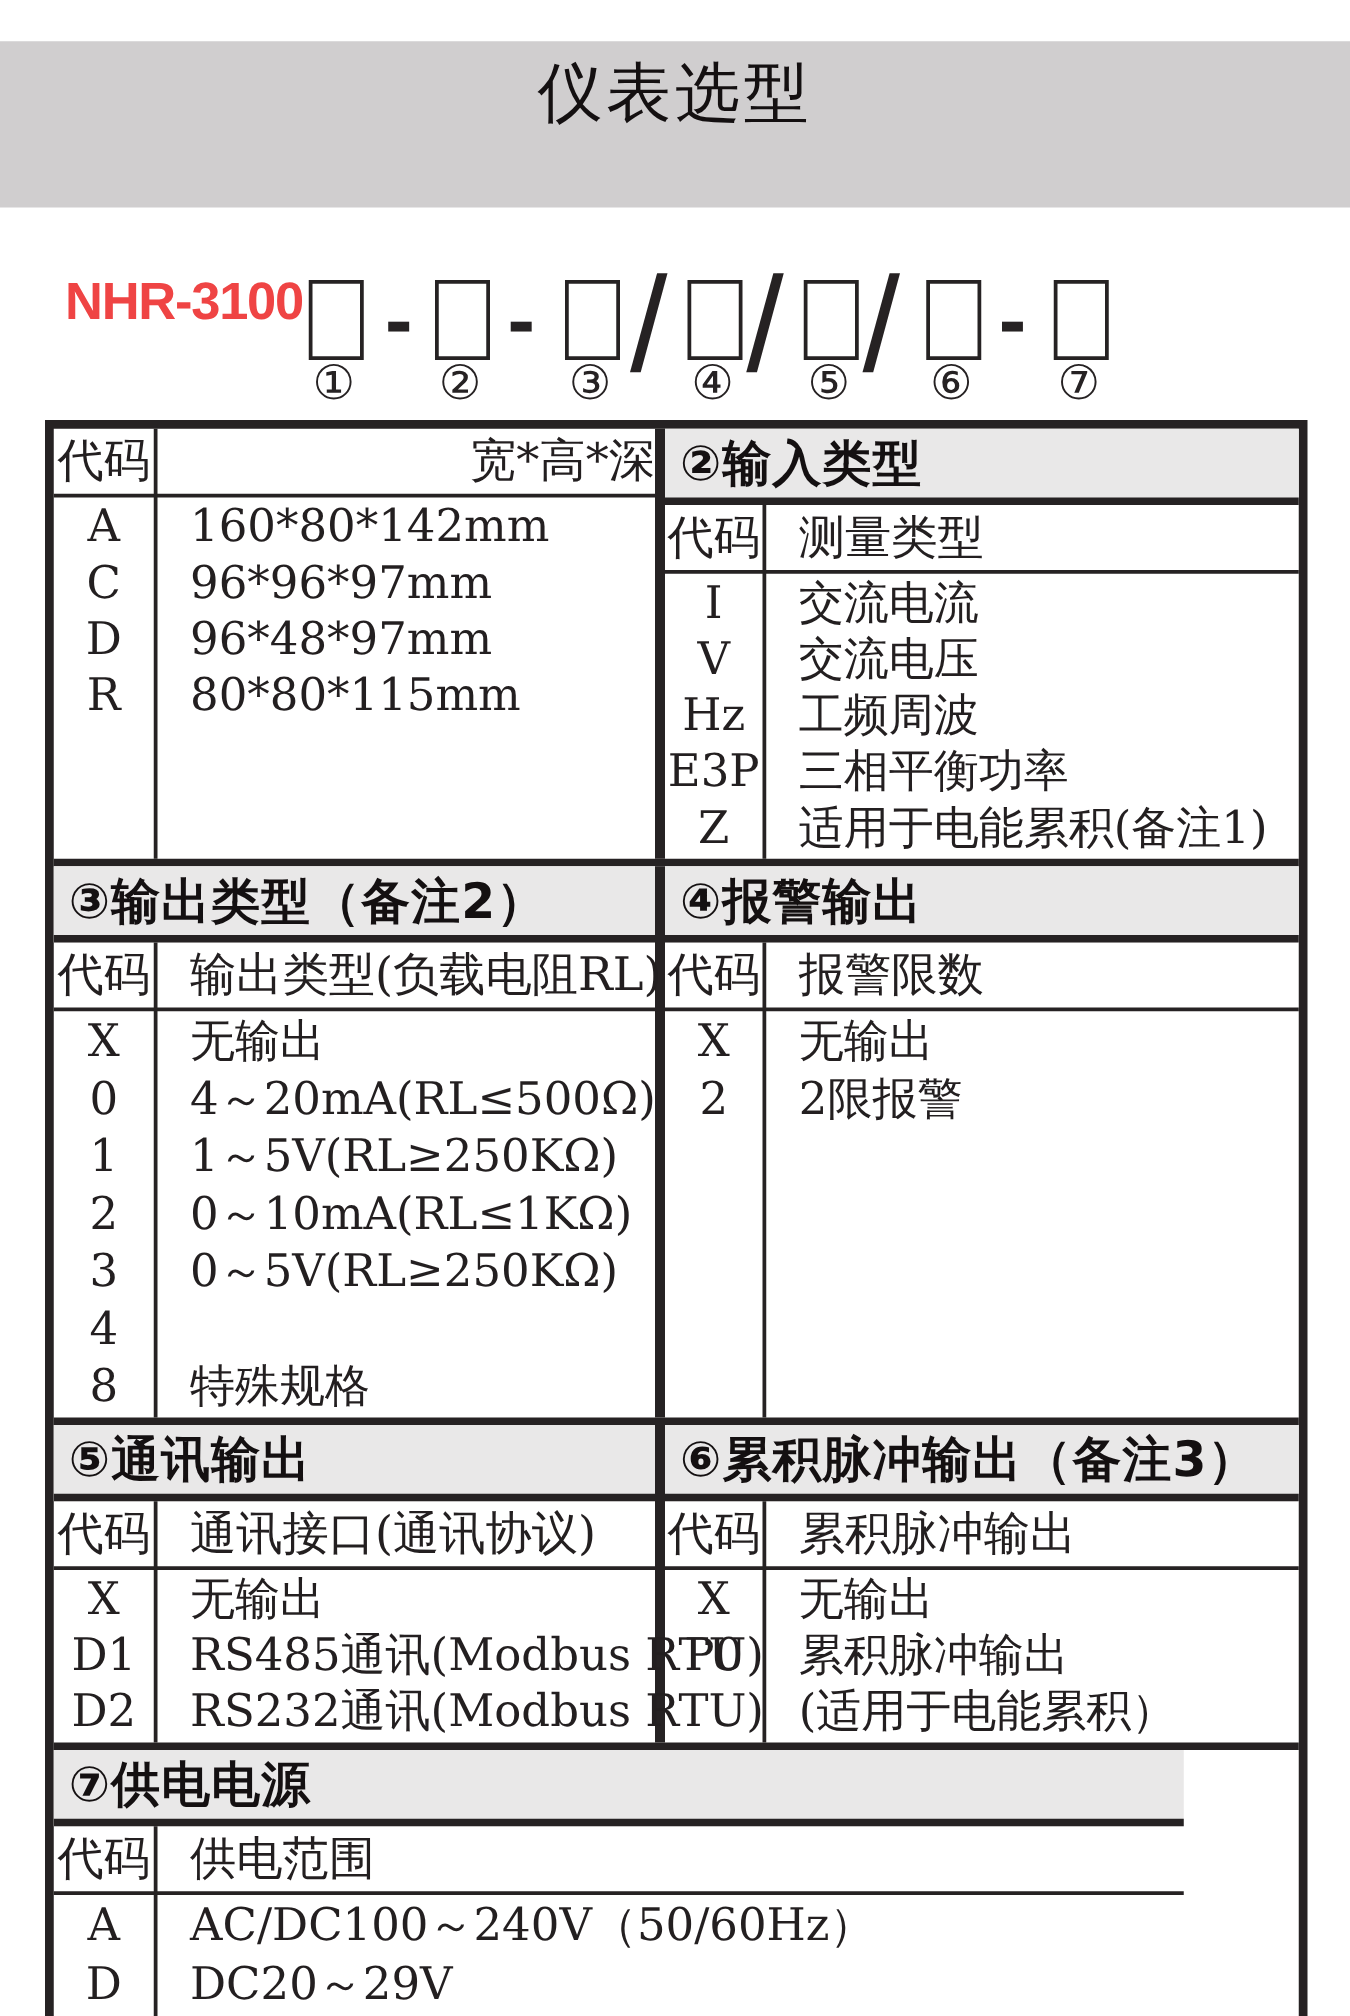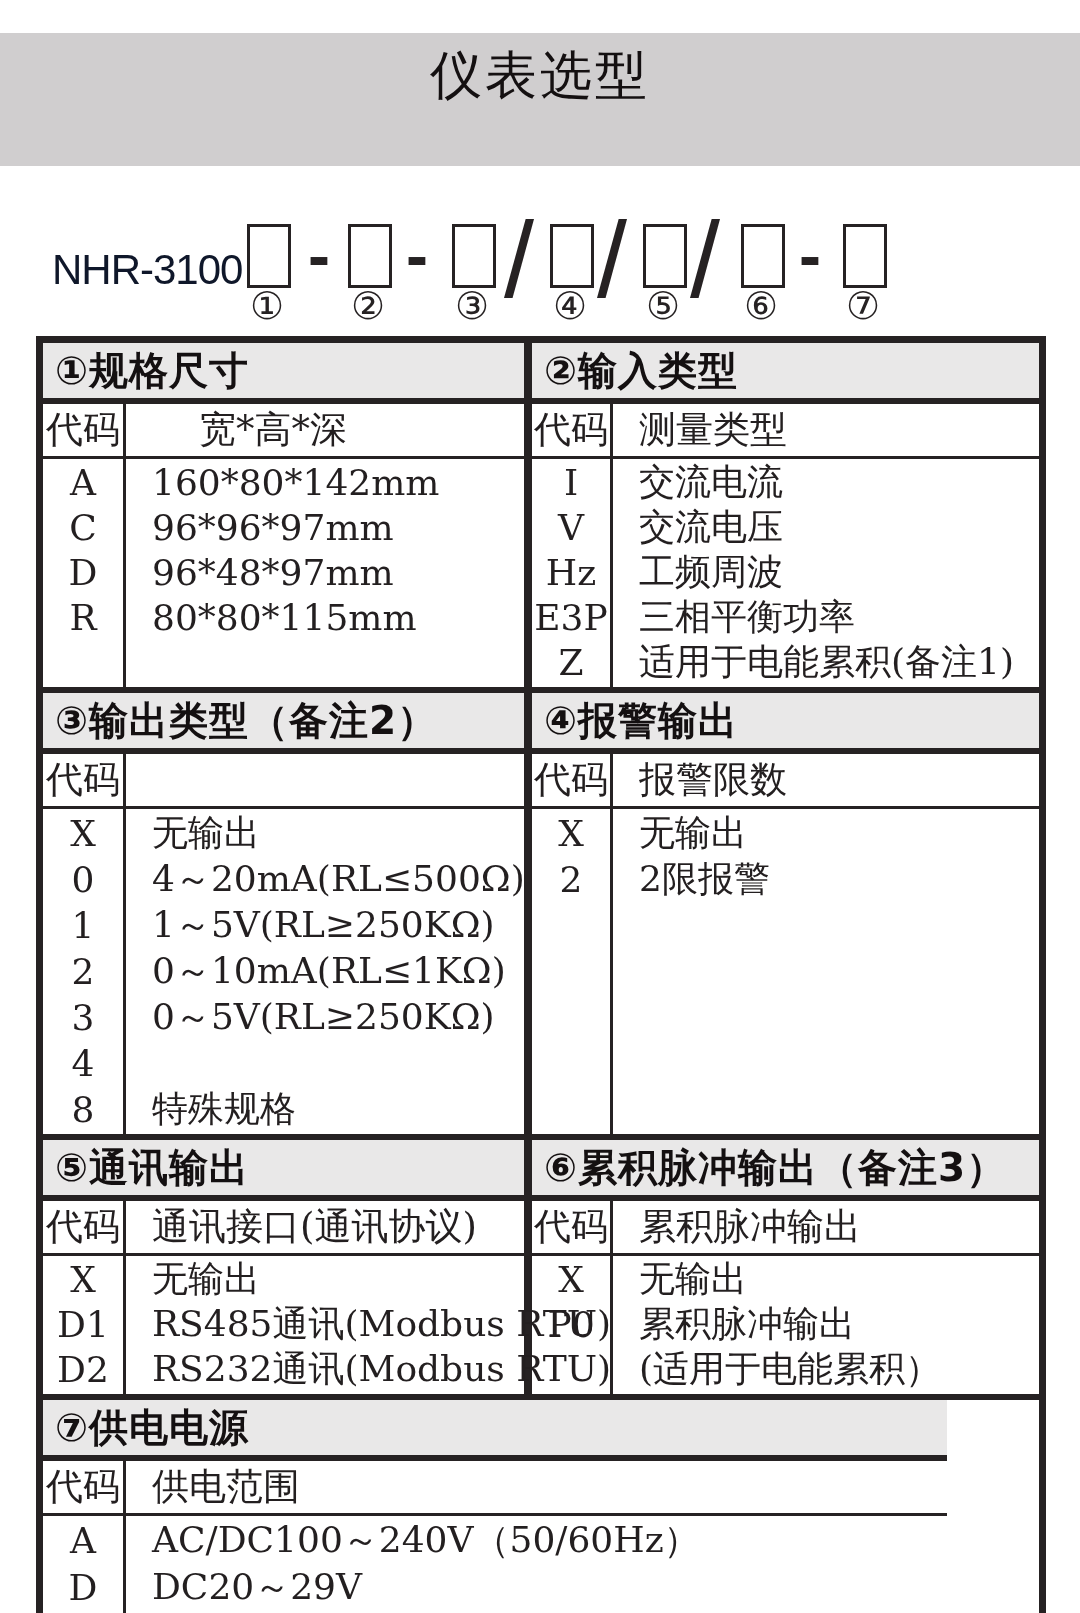--- a/index.html
+++ b/index.html
@@ -6,22 +6,22 @@
   .page{position:relative;width:1080px;height:1613px;background:#ffffff;overflow:hidden;
         font-family:"DejaVu Serif","Liberation Serif",serif;color:#231f20;}
 
   
   .banner{position:absolute;left:0;top:33px;width:1080px;height:133px;background:#d0cecf;text-align:center;}
   .banner-title{padding-top:14px;font-family:"DejaVu Sans","Liberation Sans",sans-serif;
                 font-weight:normal;font-size:52px;letter-spacing:3px;color:#141011;line-height:1.1;}
   .banner-sub{font-family:"Liberation Sans","DejaVu Sans",sans-serif;font-size:21px;color:#2d292a;margin-top:0px;}
 
   
-  .model-prefix{position:absolute;left:52px;top:246px;font-family:"Liberation Sans",sans-serif;
-                font-weight:normal;font-size:42px;letter-spacing:-1px;color:#0f172a;}
+  .model-prefix{position:absolute;left:52px;top:217px;font-family:"Liberation Sans",sans-serif;
+                font-weight:bold;font-size:42px;letter-spacing:-1px;color:#ef4444;}
   .mbox{position:absolute;top:224px;width:38px;height:58px;border:3px solid #262223;background:#fff;}
   .b1{left:247px}.b2{left:348px}.b3{left:452px}.b4{left:550px}.b5{left:643px}.b6{left:741px}.b7{left:843px}
   .sep{position:absolute;font-family:"Liberation Sans",sans-serif;color:#262223;line-height:1;}
   .sep-dash{font-size:66px;font-weight:bold;top:222px;}
   .sep-slash{font-size:108px;font-weight:400;top:206px;}
   .s1{left:308px}.s2{left:406px}.s3{left:504px}.s4{left:597px}.s5{left:690px}.s6{left:799px}
   .pos-label{position:absolute;top:284px;width:44px;text-align:center;
              font-family:"DejaVu Sans",sans-serif;font-size:38px;color:#262223;}
   .p1{left:245px}.p2{left:346px}.p3{left:450px}.p4{left:548px}.p5{left:641px}.p6{left:739px}.p7{left:841px}
 
@@ -39,21 +39,21 @@
         padding-left:12px;font-family:"DejaVu Sans","Liberation Sans",sans-serif;font-weight:bold;
         font-size:39px;color:#141011;letter-spacing:1px;}
   .body{flex:1;position:relative;}
   .body::after{content:"";position:absolute;top:0;bottom:0;left:80px;width:3px;background:#262223;}
   .sect.right .body::after{left:78px;}
 
   .subhdr{display:flex;height:52px;align-items:center;border-bottom:3px solid #262223;font-size:37px;}
   .code{width:80px;flex:none;text-align:center;}
   .sect.right .code{width:78px;}
   .desc{flex:1;padding-left:29px;white-space:nowrap;}
-  .desc.indent{padding-left:76px;}
+  .desc.indent{padding-left:76px;text-align:right;}
 
   .drow{display:flex;align-items:center;height:45px;font-size:36px;}
   .pair-2 .drow{height:46px;}
   .sect.full .drow{height:47px;}
   .data{padding-top:1px;padding-bottom:2px;}
 </style>
 </head>
 <body>
 
 <div class="page">
@@ -81,21 +81,20 @@
   <div class="pos-label p3">③</div>
   <div class="pos-label p4">④</div>
   <div class="pos-label p5">⑤</div>
   <div class="pos-label p6">⑥</div>
   <div class="pos-label p7">⑦</div>
 
   <div class="big-table">
 
     <div class="pair pair-1">
       <div class="sect left">
-        <div class="band">①规格尺寸</div>
         <div class="body">
           <div class="subhdr">
             <div class="code">代码</div>
             <div class="desc indent">宽*高*深</div>
           </div>
           <div class="data">
             <div class="drow">
               <div class="code">A</div>
               <div class="desc">160*80*142mm</div>
             </div>
@@ -147,20 +146,21 @@
         </div>
       </div>
     </div>
 
     <div class="pair pair-2">
       <div class="sect left">
         <div class="band">③输出类型（备注2）</div>
         <div class="body">
           <div class="subhdr">
             <div class="code">代码</div>
+            <div class="desc">输出类型(负载电阻RL)</div>
           </div>
           <div class="data">
             <div class="drow">
               <div class="code">X</div>
               <div class="desc">无输出</div>
             </div>
             <div class="drow">
               <div class="code">0</div>
               <div class="desc">4～20mA(RL≤500Ω)</div>
             </div>

